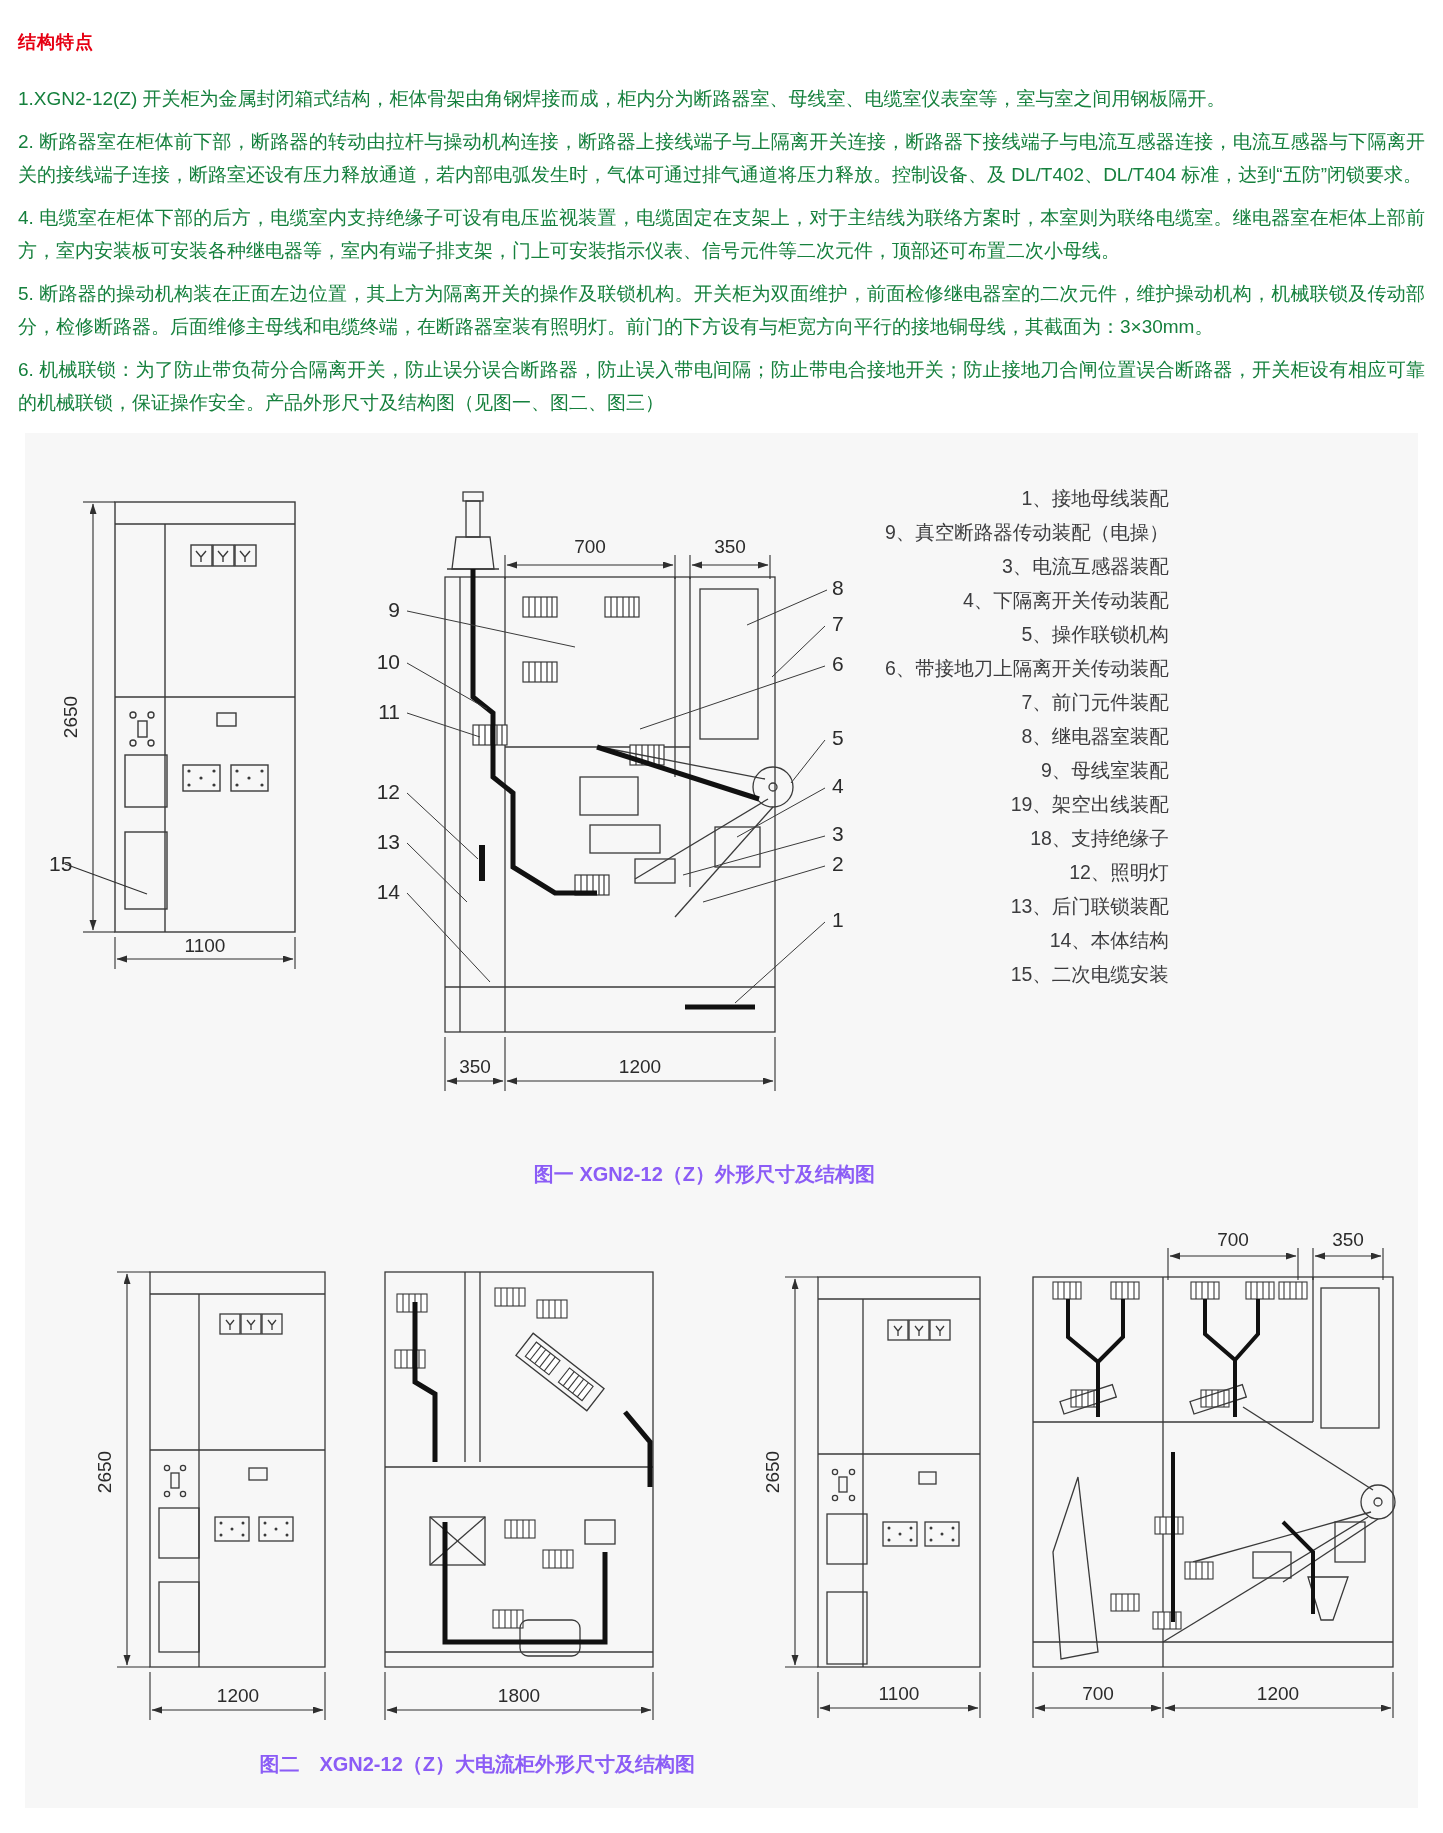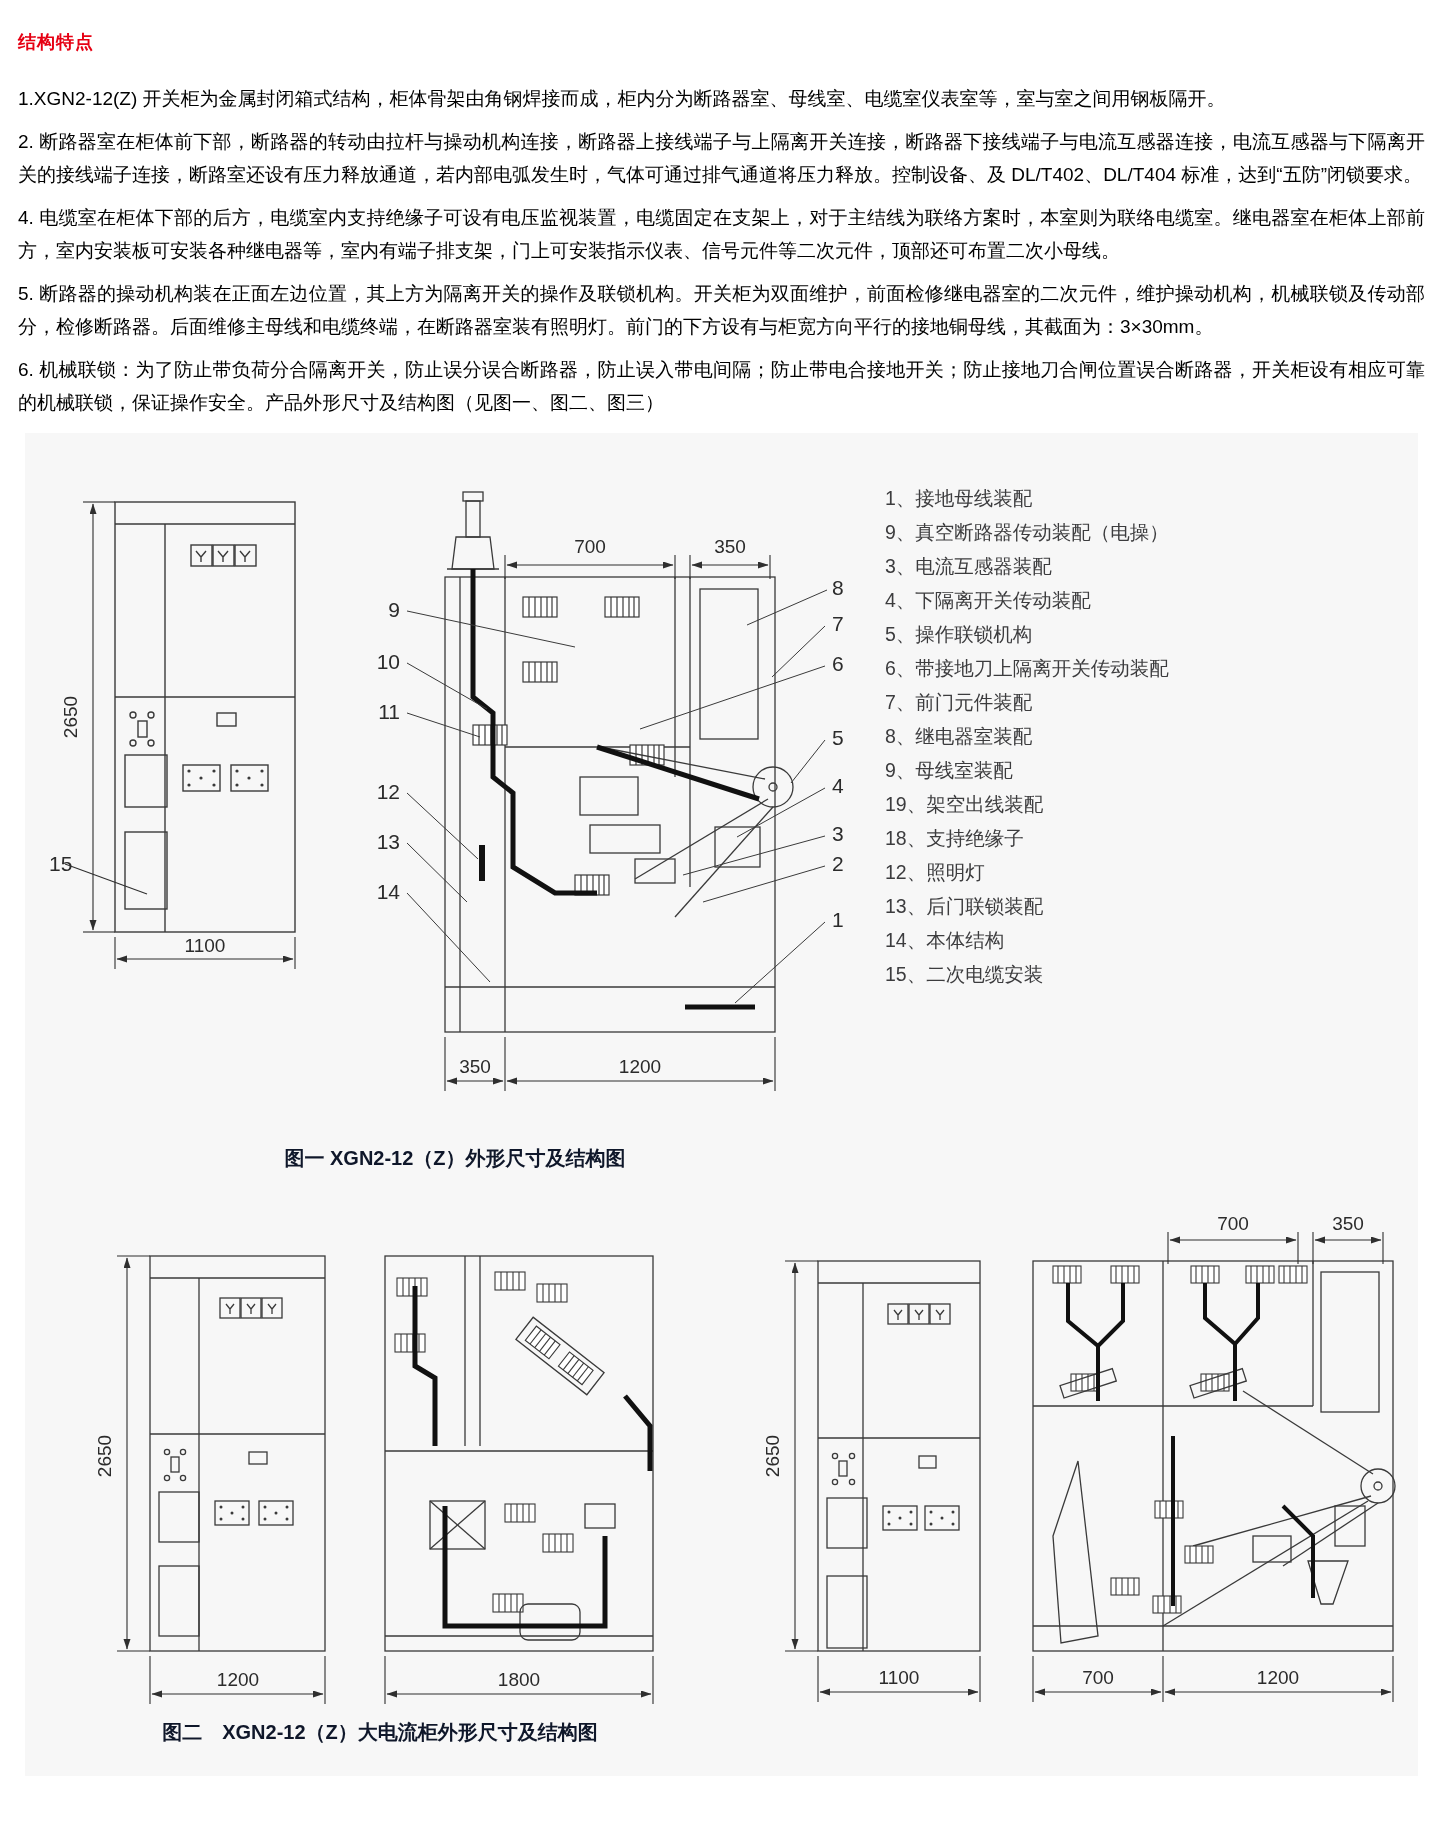--- a/index.html
+++ b/index.html
@@ -2,27 +2,27 @@
 <html><head>
 <meta charset="utf-8">
 <style>
   * { margin:0; padding:0; box-sizing:border-box; }
   body {
     width:1443px; background:#ffffff; color:#58595b;
     font-family:"Liberation Sans","DejaVu Sans",sans-serif;
   }
   .doc { padding:30px 18px 0 18px; }
   h1.title { color:#e60013; font-size:18px; font-weight:bold; letter-spacing:1px; margin-bottom:28px; }
-  .features p { font-size:19px; line-height:33px; margin-bottom:10px; text-align:justify; color:#000000; }
+  .features p { font-size:19px; line-height:33px; margin-bottom:10px; text-align:justify; color:#15803d; }
   .panel { background:#f7f7f7; margin:14px 7px 0 7px; padding:14px 10px 30px 10px; }
   .fig1-row { display:flex; align-items:flex-start; }
   .fig1-draw { width:840px; }
-  .caption { font-size:20px; font-weight:bold; color:#0f172a; text-align:center; margin-top:8px; }
+  .caption { font-size:20px; font-weight:bold; color:#8b5cf6; text-align:right; margin-top:24px; }
   ol.legend { list-style:none; margin-top:34px; margin-left:10px; }
-  ol.legend li { font-size:19.5px; line-height:34px; color:#3c3c3e; white-space:nowrap; }
+  ol.legend li { font-size:19.5px; line-height:34px; color:#3c3c3e; white-space:nowrap;text-align:right; }
   .fig23-row { display:flex; gap:28px; margin-top:34px; padding-left:30px; }
   .figblock2 { width:630px; }
   .figblock3 { width:720px; }
   svg { display:block; }
   svg text { font-family:"Liberation Sans","DejaVu Sans",sans-serif; fill:#2b2b2b; }
   text.dim { font-size:19px; text-anchor:middle; }
   text.co  { font-size:21px; }
 </style>
 </head>
 <body>

